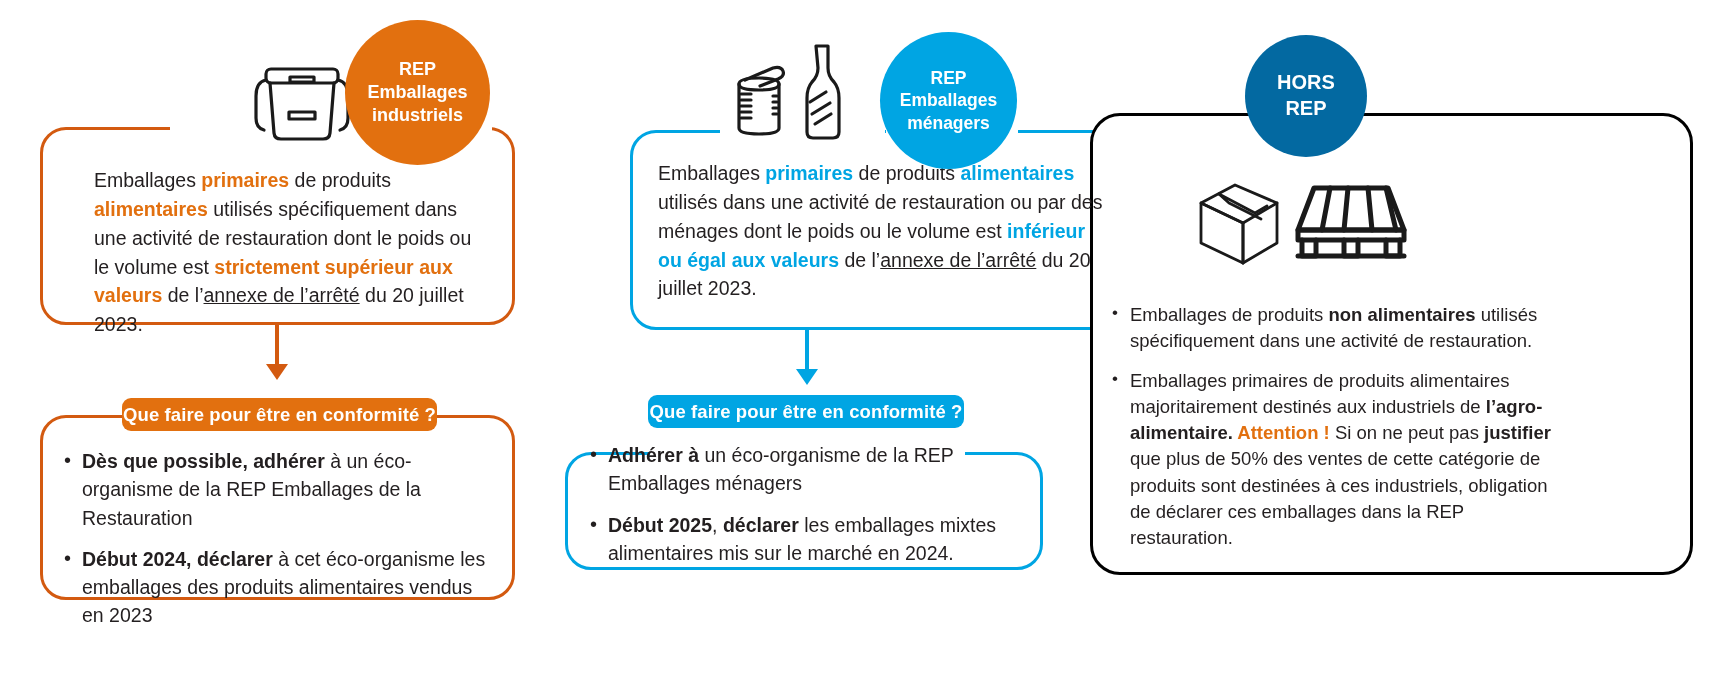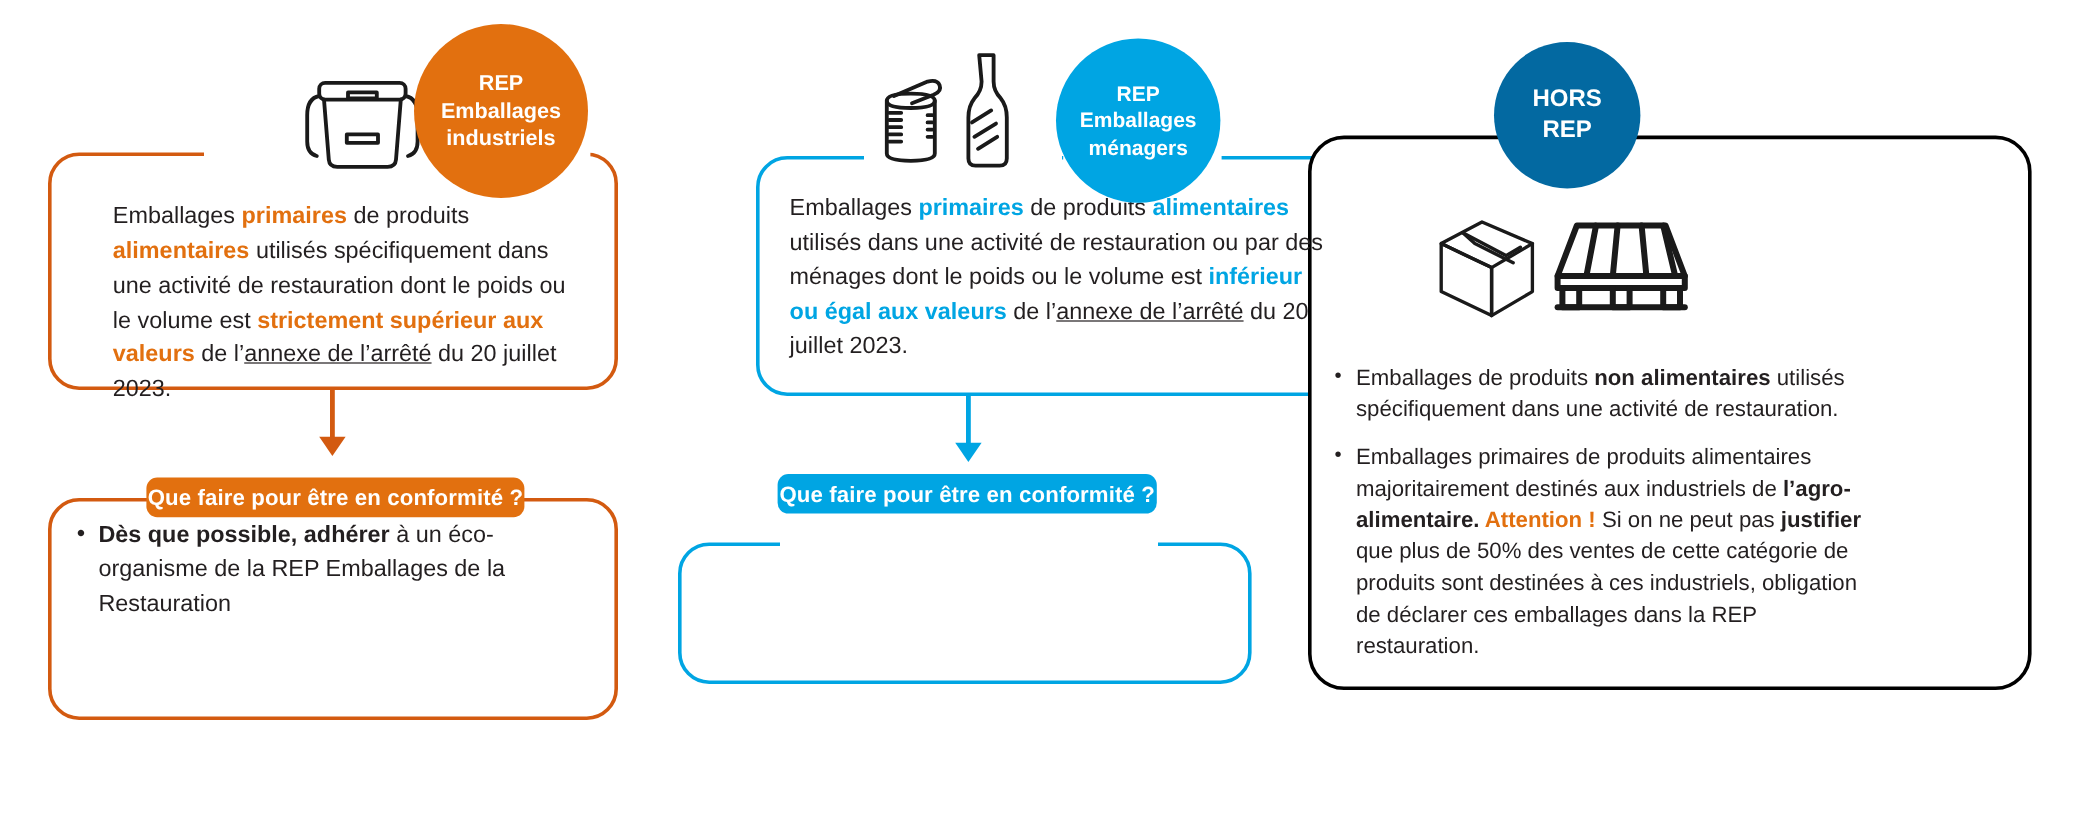--- a/index.html
+++ b/index.html
@@ -175,23 +175,26 @@
   <div class="arrow-line orange" style="left:275px; top:325px; height:42px;"></div>
   <div class="arrow-head orange" style="left:266px; top:364px;"></div>
 
   <div class="panel orange" style="left:40px; top:415px; width:475px; height:185px;"></div>
   <div class="notch" style="left:125px; top:412px; width:310px; height:9px;"></div>
 
   <div class="chip orange" style="left:122px; top:398px; width:315px; height:33px;">
     <span>Que faire pour être en conformité ?</span>
   </div>
 
-  <ul class="bullets" style="left:62px; top:432px; width:432px;">
+  <ul class="bullets" style="left:62px; top:447px; width:432px;">
     <li>
       <b>Dès que possible, adhérer</b><span> à un éco-organisme de la REP Emballages de la Restauration</span>
+    </li>
+    <li>
+      <b>Début 2024, déclarer</b><span> à cet éco-organisme les emballages des produits alimentaires vendus en 2023</span>
     </li>
   </ul>
 
   <div class="iconbox" style="left:733px; top:62px;">
     <svg width="64" height="78" viewBox="0 0 64 78">
       <g fill="none" stroke="#1a1a1a" stroke-width="3.2" stroke-linejoin="round" stroke-linecap="round">
         <path d="M6 22 q0 -6 20 -6 q20 0 20 6 q0 6 -20 6 q-20 0 -20 -6 z"></path>
         <path d="M6 22 v44 q0 6 20 6 q20 0 20 -6 v-44"></path>
         <path d="M12 18 l28 -12 q8 -2 10 3 q2 5 -5 8 l-18 7"></path>
         <path d="M8 32 h10 M8 38 h10 M8 44 h10 M8 50 h10 M8 56 h10"></path>
@@ -230,20 +233,28 @@
   <div class="arrow-line blue" style="left:805px; top:330px; height:42px;"></div>
   <div class="arrow-head blue" style="left:796px; top:369px;"></div>
 
   <div class="panel blue" style="left:565px; top:452px; width:478px; height:118px;"></div>
   <div class="notch" style="left:650px; top:449px; width:315px; height:9px;"></div>
 
   <div class="chip blue" style="left:648px; top:395px; width:316px; height:33px;">
     <span>Que faire pour être en conformité ?</span>
   </div>
 
+  <ul class="bullets" style="left:588px; top:441px; width:442px;">
+    <li>
+      <b>Adhérer à</b><span> un éco-organisme de la REP Emballages ménagers</span>
+    </li>
+    <li>
+      <b>Début 2025</b><span>, </span><b>déclarer</b><span> les emballages mixtes alimentaires mis sur le marché en 2024.</span>
+    </li>
+  </ul>
 
   <div class="circle grey" style="left:1245px; top:35px; width:122px; height:122px; font-size:20px;">
     <div>
       <div>HORS</div>
       <div>REP</div>
     </div>
   </div>
 
   <div class="panel black" style="left:1090px; top:113px; width:603px; height:462px;"></div>
   <div class="notch" style="left:1250px; top:110px; width:113px; height:9px;"></div>

